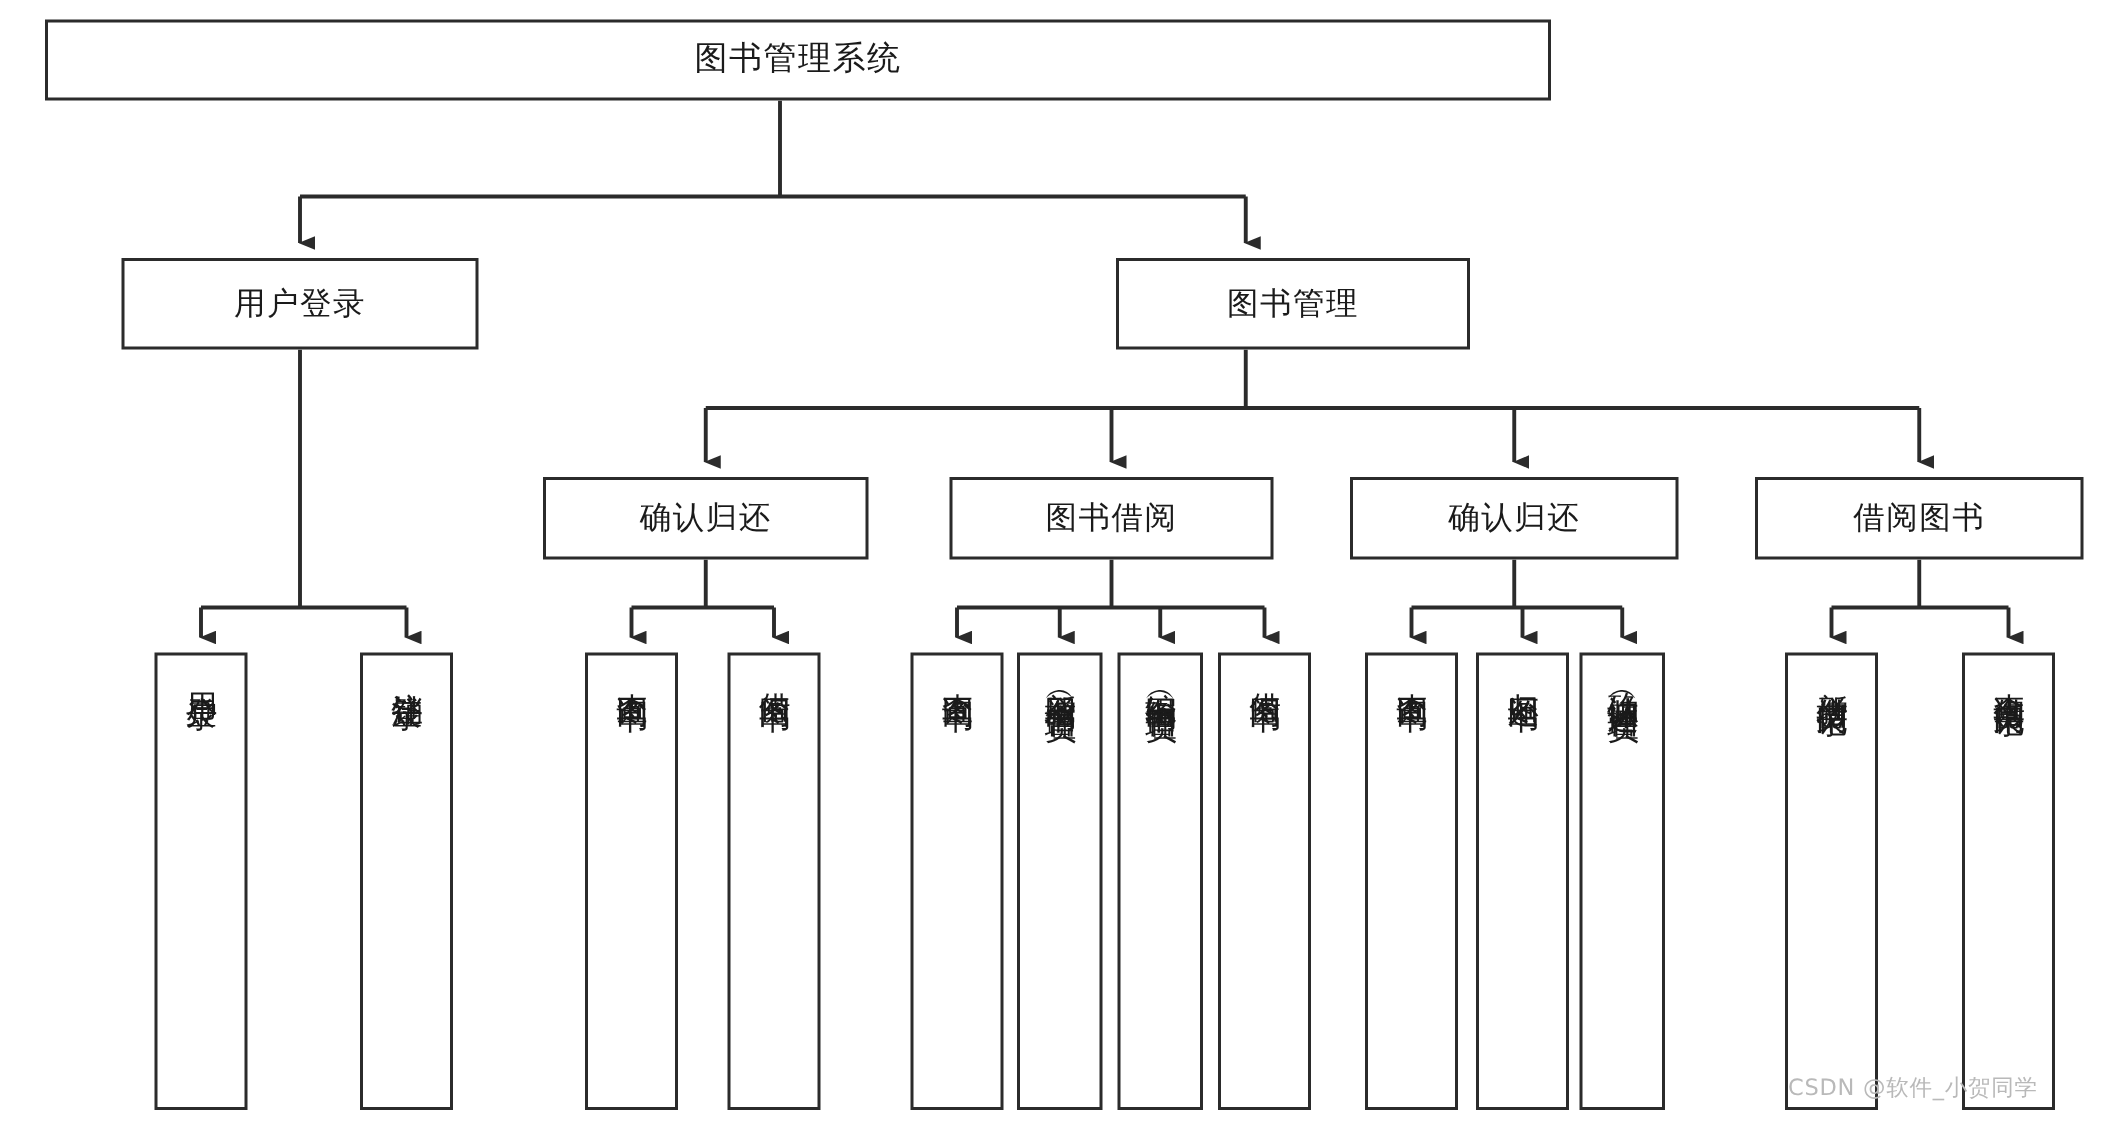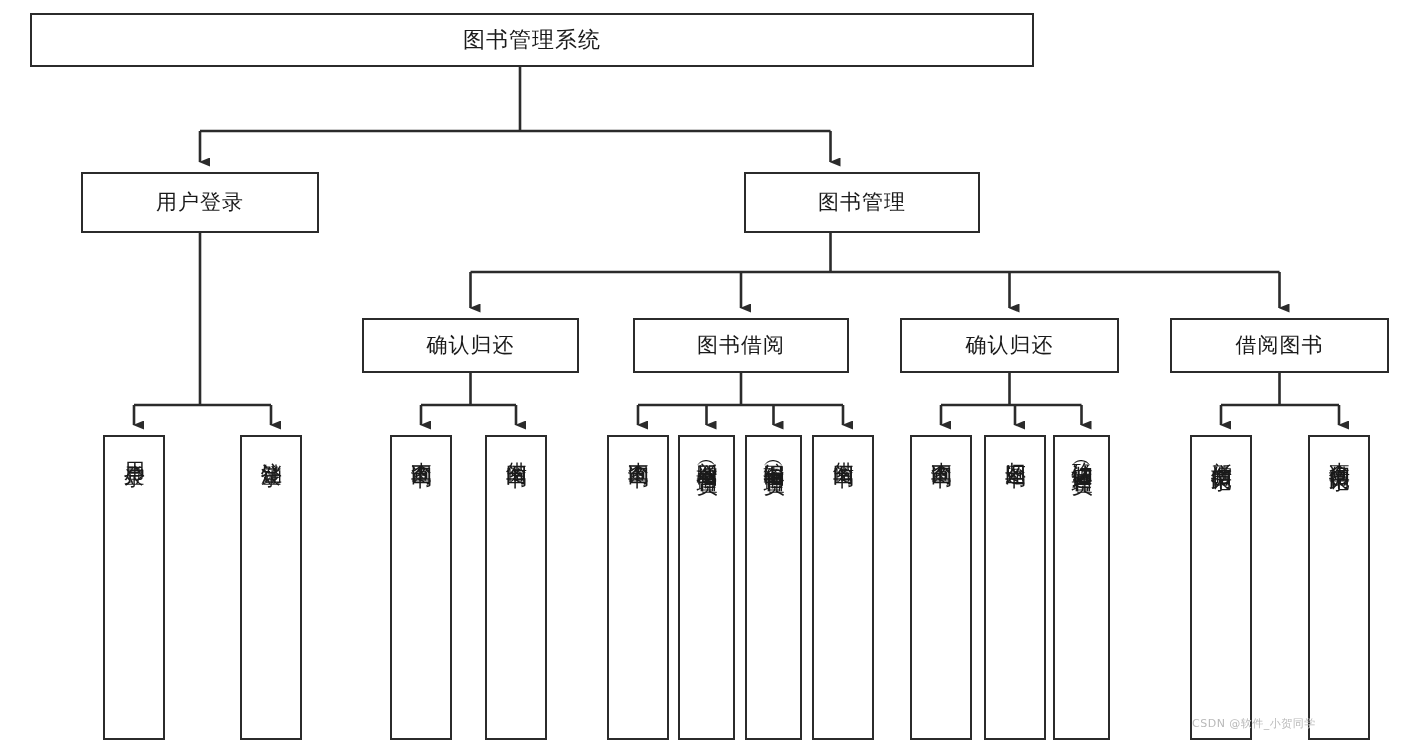--- a/index.html
+++ b/index.html
@@ -53,21 +53,21 @@
     line-height: 1.38;
     letter-spacing: 2px;
     white-space: nowrap;
     text-align: left;
   }
   .node.root {
     font-size: 22px;
   }
   .watermark {
     position: absolute;
-    font-size: 11px;
+    font-size: 15px;
     color: #b9b9b9;
     white-space: nowrap;
     letter-spacing: 0.5px;
   }
 </style>
 </head>
 <body>
 
 <div id="canvas">
 

